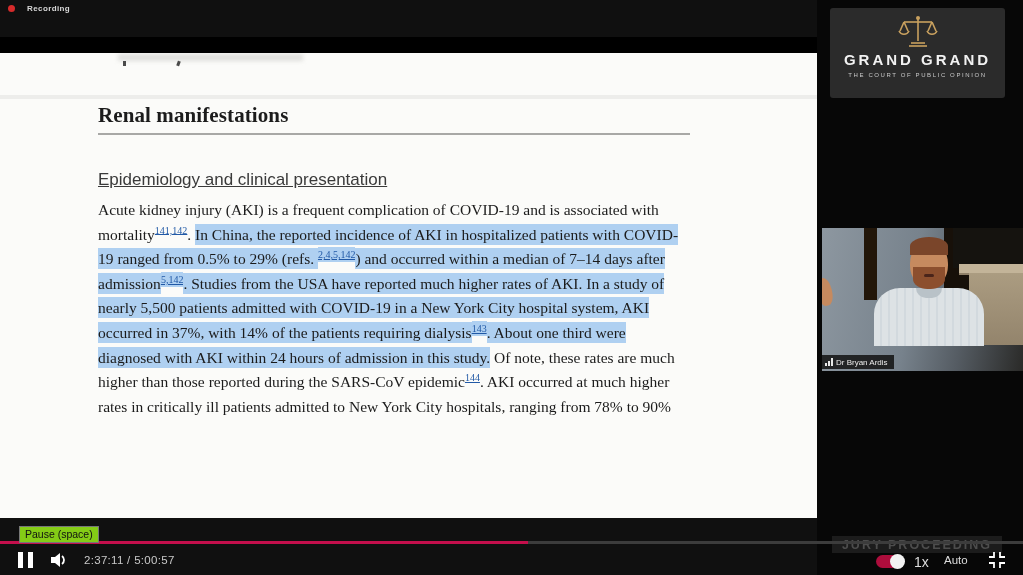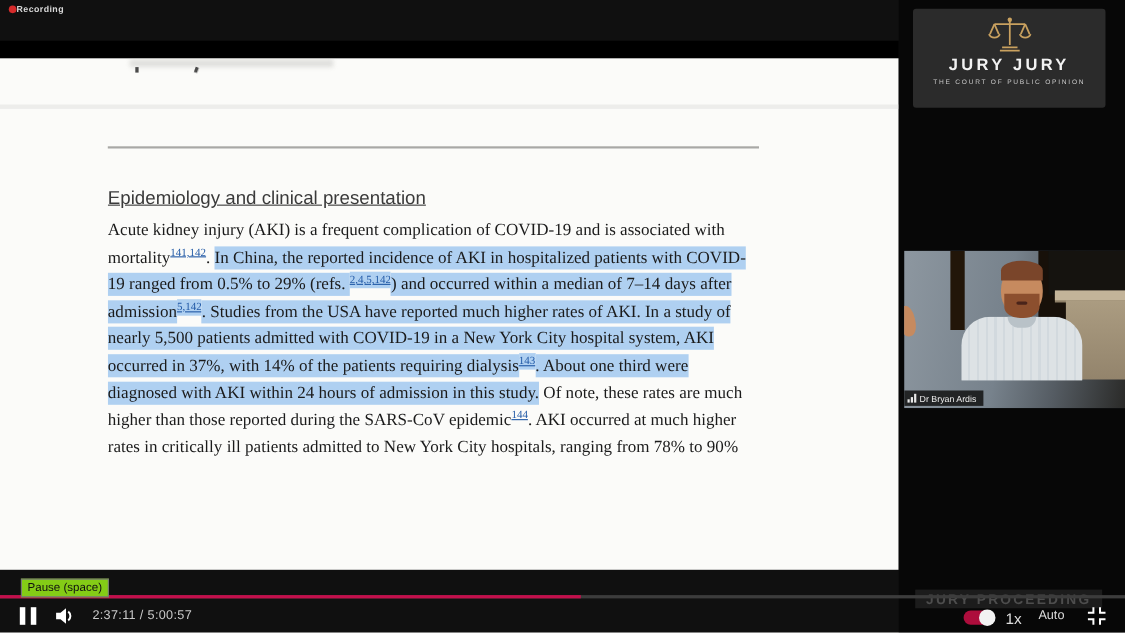--- a/index.html
+++ b/index.html
@@ -2,21 +2,21 @@
 <html><head>
 <meta charset="utf-8">
 <style>
   html,body{margin:0;padding:0;}
   body{
     position:relative;width:1023px;height:575px;overflow:hidden;
     background:#101010;font-family:"Liberation Sans",sans-serif;
     -webkit-font-smoothing:antialiased;
   }
   
-  .recording{position:absolute;left:8px;top:4px;display:flex;align-items:center;gap:0;z-index:30;}
+  .recording{position:absolute;left:8px;top:4px;display:flex;align-items:center;gap:12px;z-index:30;}
   .rec-dot{width:7px;height:7px;border-radius:50%;background:#d62b2b;}
   .rec-label{font-size:8px;font-weight:bold;color:#d8d8d8;letter-spacing:.4px;}
 
   
   .screen-share{position:absolute;left:0;top:37px;width:817px;height:481px;background:#000;}
   .doc-panel{position:absolute;left:0;top:16px;width:817px;height:465px;background:#fbfbf9;overflow:hidden;}
   .doc-top-smear{position:absolute;left:118px;top:1px;width:185px;height:7px;background:#c9c9c6;filter:blur(2px);opacity:.55;}
   .doc-mark{position:absolute;width:3px;height:5px;background:#4a4a4a;filter:blur(.4px);}
   .doc-mark.m1{left:123px;top:8px;}
   .doc-mark.m2{left:177px;top:8px;transform:rotate(20deg);}
@@ -91,20 +91,21 @@
   <span class="rec-dot"></span>
   <span class="rec-label">Recording</span>
 </div>
 
 <div class="screen-share">
   <div class="doc-panel">
     <div class="doc-top-smear"></div>
     <span class="doc-mark m1"></span>
     <span class="doc-mark m2"></span>
     <div class="section-band"></div>
+    <h1 class="doc-h1">Renal manifestations</h1>
     <div class="doc-rule"></div>
     <div class="text-clip">
       <h2 class="doc-h2">Epidemiology and clinical presentation</h2>
       <p class="doc-para"><span>Acute kidney injury (AKI) is a frequent complication of COVID-19 and is associated with mortality</span><sup class="ref-link">141,142</sup><span>. </span><span class="hl">In China, the reported incidence of AKI in hospitalized patients with COVID-19 ranged from 0.5% to 29% (refs. </span><sup class="hl ref-link">2,4,5,142</sup><span class="hl">) and occurred within a median of 7–14 days after admission</span><sup class="hl ref-link">5,142</sup><span class="hl">. Studies from the USA have reported much higher rates of AKI. In a study of nearly 5,500 patients admitted with COVID-19 in a New York City hospital system, AKI occurred in 37%, with 14% of the patients requiring dialysis</span><sup class="hl ref-link">143</sup><span class="hl">. About one third were diagnosed with AKI within 24 hours of admission in this study.</span><span> Of note, these rates are much higher than those reported during the SARS-CoV epidemic</span><sup class="ref-link">144</sup><span>. AKI occurred at much higher rates in critically ill patients admitted to New York City hospitals, ranging from 78% to 90%</span></p>
     </div>
   </div>
 </div>
 
 <div class="right-col"></div>
 
@@ -117,21 +118,21 @@
         <line x1="6" y1="7" x2="10" y2="16"></line>
       <path d="M1 16 a5.5 5.5 0 0 0 10 0" fill="none"></path>
       <line x1="34" y1="7" x2="30" y2="16"></line>
         <line x1="34" y1="7" x2="38" y2="16"></line>
       <path d="M29 16 a5.5 5.5 0 0 0 10 0" fill="none"></path>
       <line x1="13" y1="28" x2="27" y2="28"></line>
       <line x1="11" y1="31" x2="29" y2="31"></line>
     </g>
     <circle cx="20" cy="3" r="2" fill="#c9a15f"></circle>
   </svg>
-  <div class="gj-title">JURY JURY</div>
+  <div class="gj-title">GRAND GRAND</div>
   <div class="gj-sub">THE COURT OF PUBLIC OPINION</div>
 </div>
 
 <div class="webcam">
   <div class="wc-wall"></div>
   <div class="wc-doorframe1"></div>
   <div class="wc-doorframe2"></div>
   <div class="wc-dark-corner"></div>
   <div class="wc-mantel-top"></div>
   <div class="wc-mantel"></div>

